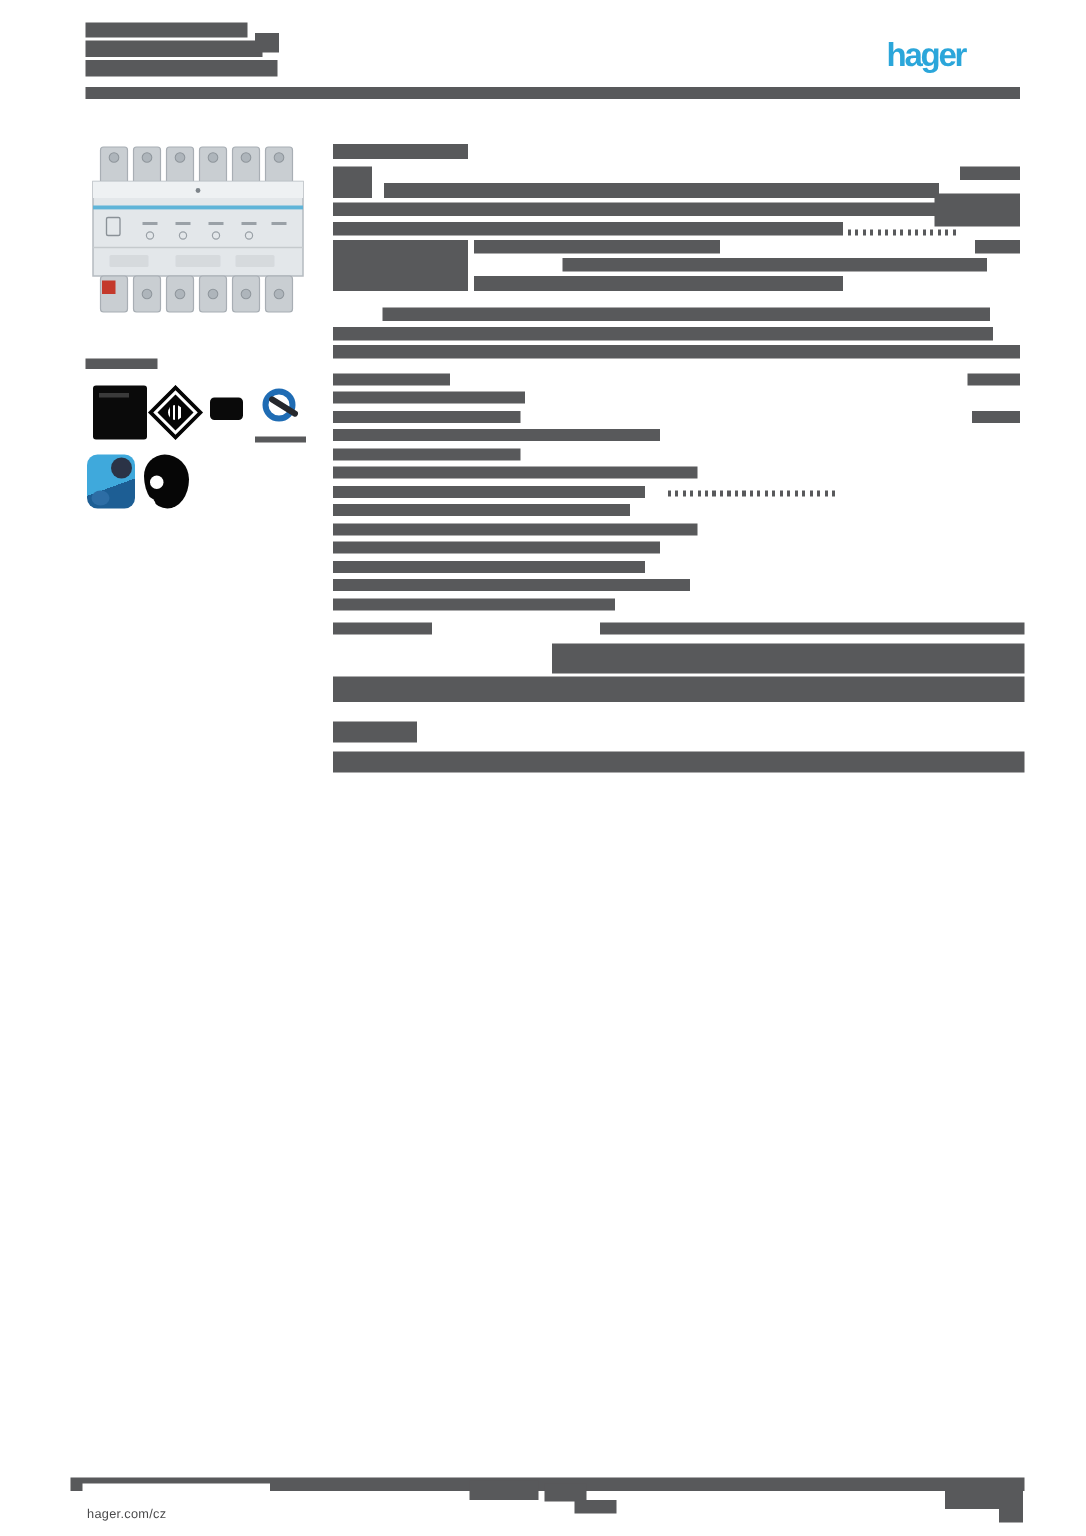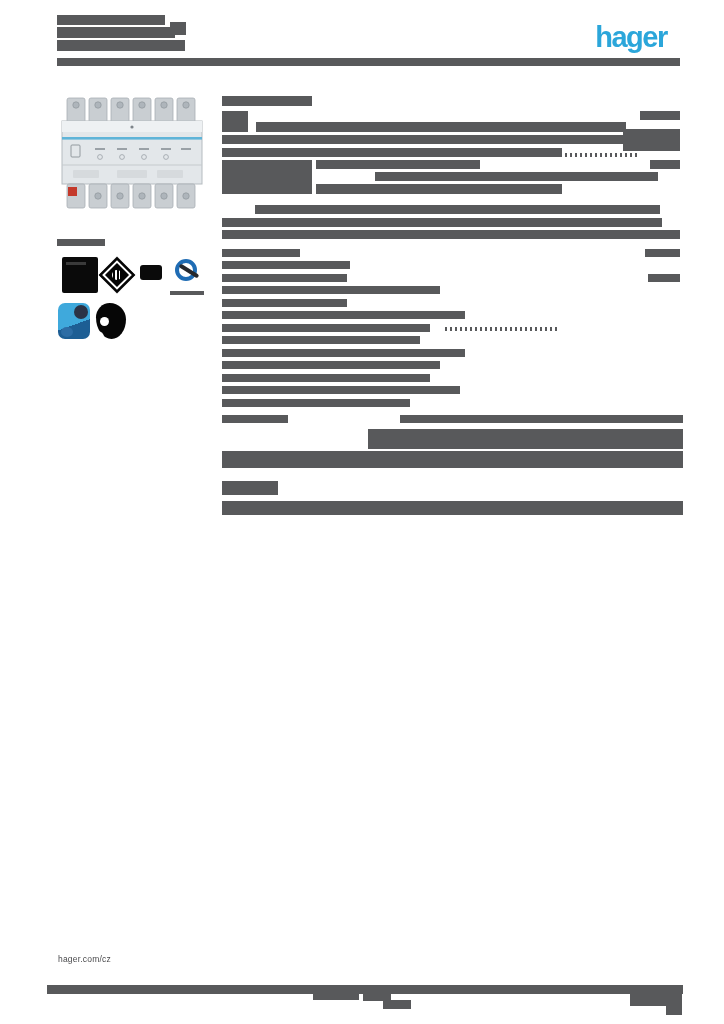--- a/index.html
+++ b/index.html
@@ -8,22 +8,22 @@
     --device-accent:#c4392b; --badge-blue:#1f6cb4; --swirl-light:#3fa9dc;
     --swirl-dark:#1d5e94; --link-text:#4a4a4c;
   }
   *{margin:0;padding:0;box-sizing:border-box}
   html,body{width:724px;height:1024px;background:var(--page-bg);
     font-family:"Liberation Sans", sans-serif;overflow:hidden}
   .page{position:relative;width:724px;height:1024px;background:var(--page-bg)}
   .bar{position:absolute;background:var(--bar)}
   .bar.dots{background:repeating-linear-gradient(90deg,var(--bar) 0 2px,transparent 2px 5px)}
   .logo{position:absolute;left:591px;top:20px;width:80px;height:34px;
-    color:var(--logo-blue);font-weight:bold;font-size:29px;letter-spacing:-1.5px;
-    font-family:"Liberation Sans", sans-serif;line-height:34px;text-align:center}
+    color:var(--logo-blue);font-weight:bold;font-size:22px;letter-spacing:-1.5px;
+    font-family:"Liberation Sans", sans-serif;line-height:34px;text-align:left}
   .product-photo{position:absolute;left:57px;top:93px;width:150px;height:120px}
   .badge{position:absolute}
   .badge-square{left:62px;top:257px;width:36px;height:36px;background:#0a0a0a;border-radius:2px}
   .badge-square::before{content:"";position:absolute;left:4px;top:5px;width:20px;height:3px;background:#3a3a3a}
   .badge-diamond{left:98px;top:256px;width:38px;height:38px}
   .badge-diamond .rot{position:absolute;left:6px;top:6px;width:26px;height:26px;
     background:#050505;transform:rotate(45deg);box-shadow:inset 0 0 0 2.5px #050505, inset 0 0 0 4.5px #fff}
   .badge-diamond .glyph{position:absolute;left:14px;top:14px;width:10px;height:10px;border-radius:50%;
     background:repeating-linear-gradient(90deg,#fff 0 1.5px,#050505 1.5px 3.5px)}
   .badge-pill{left:140px;top:265px;width:22px;height:15px;background:#0a0a0a;border-radius:3px}
@@ -37,22 +37,22 @@
   .badge-swirl::before{content:"";position:absolute;right:2px;top:2px;width:14px;height:14px;
     border-radius:50%;background:#2b3346}
   .badge-swirl::after{content:"";position:absolute;left:3px;bottom:2px;width:12px;height:10px;
     border-radius:50%;background:#2d6da5}
   .badge-crescent{left:96px;top:303px;width:30px;height:36px;background:#060606;
     border-radius:46% 54% 48% 52%/40% 46% 54% 60%}
   .badge-crescent::before{content:"";position:absolute;left:4px;top:14px;width:9px;height:9px;
     border-radius:50%;background:#fff}
   .badge-crescent::after{content:"";position:absolute;left:0;bottom:0;width:8px;height:8px;
     border-radius:0 80% 0 0;background:#fff}
-  .link-box{position:absolute;left:55px;top:954px;width:125px;height:25px;background:#fff;
-    display:flex;align-items:flex-start;padding-left:3px}
+  .link-box{position:absolute;left:55px;top:989px;width:125px;height:25px;background:#fff;
+    display:flex;align-items:flex-end;padding-left:3px}
   .link-box span{font-size:8.5px;color:var(--link-text);letter-spacing:0.2px}
 </style>
 </head>
 <body>
 
 <div class="page">
 
   <div class="logo">hager</div>
 
   <svg class="product-photo" viewBox="0 0 150 120">

